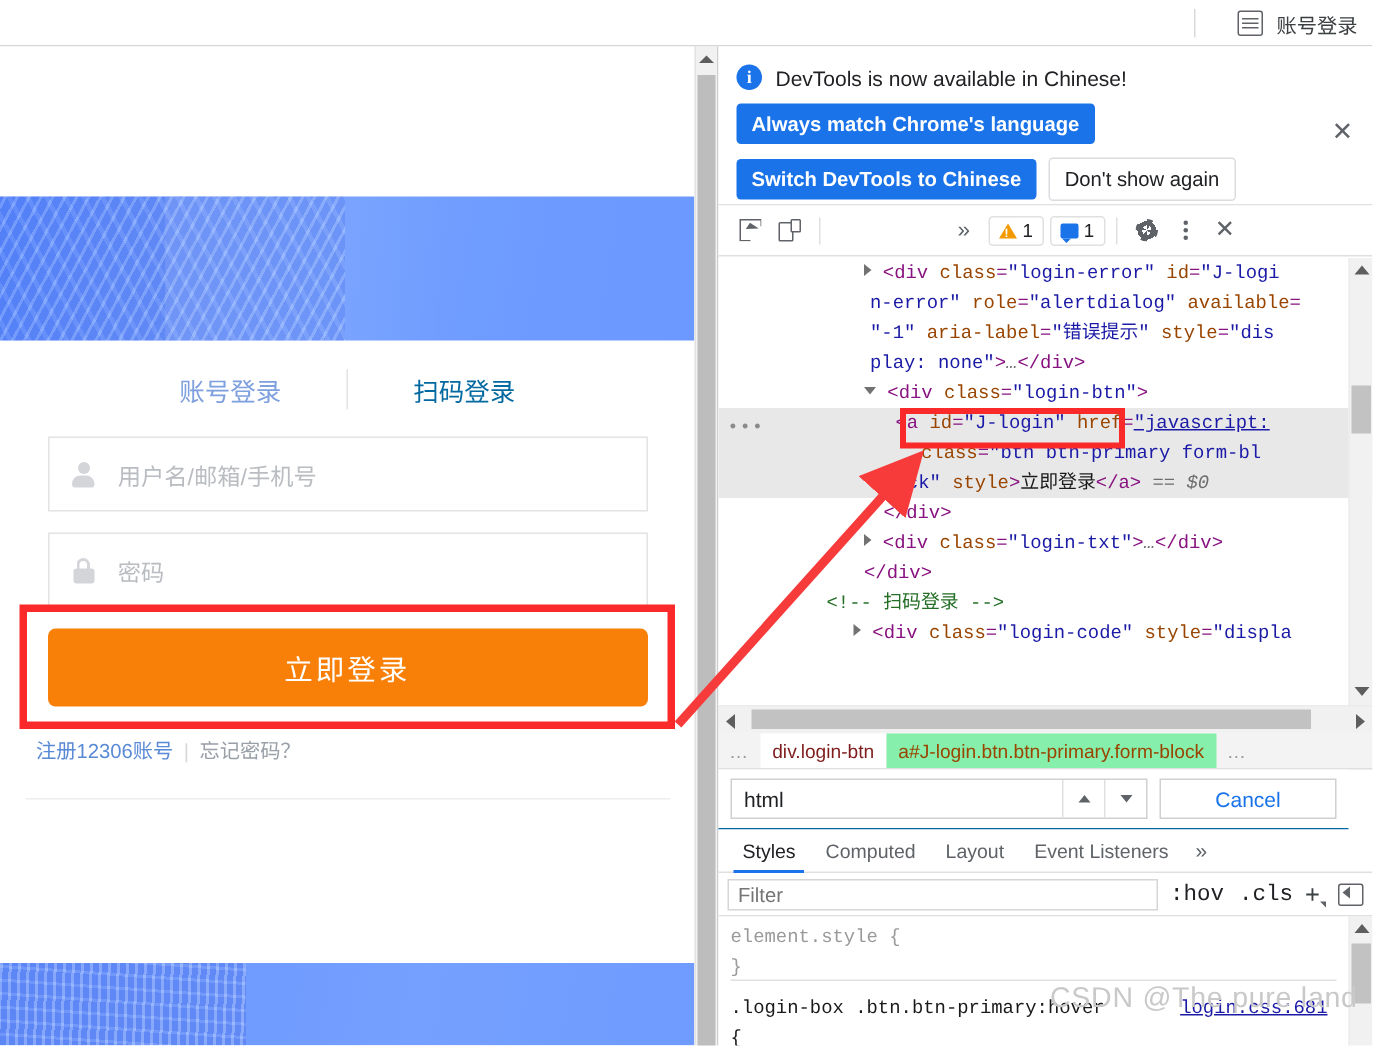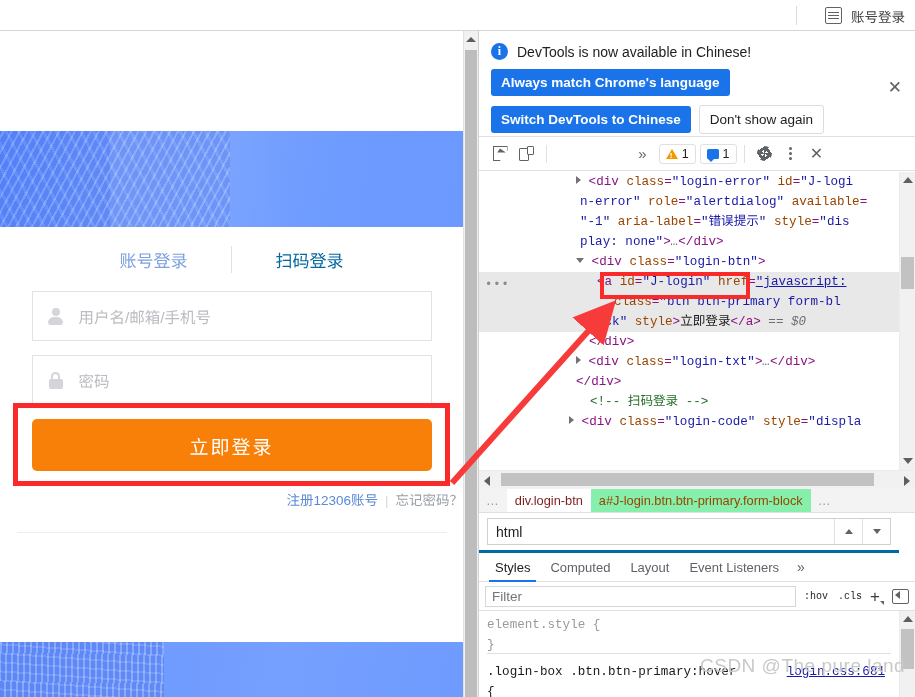--- a/index.html
+++ b/index.html
@@ -111,21 +111,21 @@
     width:400px;height:52px;border-radius:5px;border:none;
     background:#f98008;color:#ffffff;font-size:19px;letter-spacing:2px;
     font-family:"Liberation Sans","DejaVu Sans",sans-serif;
     cursor:pointer;display:flex;align-items:center;justify-content:center;
   }
   .hl-box{
     position:absolute;left:-19px;top:-16px;width:437px;height:83px;
     border:5px solid #fa2a2a;box-sizing:border-box;pointer-events:none;
   }
   .login-links{
-    margin-top:18px;text-align:right;font-size:13.5px;color:#9aa0a8;margin-left:24px;
+    margin-top:18px;text-align:left;font-size:13.5px;color:#9aa0a8;margin-left:24px;
   }
   .login-links a{color:#5a8ad6;text-decoration:none;cursor:pointer;}
   .login-links .bar{color:#d8d8d8;margin:0 7px;}
   .login-links .forgot{color:#9aa0a8;cursor:pointer;}
   .card-rule{
     margin:23px auto 0 auto;width:430px;height:1px;background:#ededed;
   }
   .service-note{
     margin-top:20px;text-align:center;font-size:14.5px;color:#4a4a4a;
   }
@@ -284,21 +284,21 @@
   .crumb{padding:4px 8px;cursor:pointer;white-space:nowrap;}
   .crumb.sel{background:#86efac;}
   .crumb.c2{background:#ffffff;}
   .crumb-dots{color:#9a9a9a;padding:0 7px;letter-spacing:1px;cursor:pointer;}
   .cr-purple{color:#7f1d1d;}
   .cr-orange{color:#994500;}
 
   
   .dt-findbar{
     position:absolute;left:0;top:482px;width:420px;height:40px;background:#ffffff;
-    border-bottom:3px solid #0369a1;box-sizing:border-box;
+    border-bottom:1px solid #0369a1;box-sizing:border-box;
     display:flex;align-items:center;padding:0 8px;gap:0;
   }
   .find-input-wrap{
     flex:1;height:27px;border:1px solid #d0d0d0;box-sizing:border-box;display:flex;align-items:center;background:#fff;
   }
   .find-input{
     flex:1;border:none;outline:none;font-size:14px;color:#202124;padding:0 8px;background:transparent;
     font-family:"Liberation Sans","DejaVu Sans",sans-serif;
   }
   .find-nav{width:27px;height:25px;border-left:1px solid #e0e0e0;display:flex;align-items:center;justify-content:center;cursor:pointer;}
@@ -323,21 +323,21 @@
   
   .dt-filterrow{
     position:absolute;left:0;top:551px;width:436px;height:29px;background:#ffffff;
     border-bottom:1px solid #e0e0e0;box-sizing:border-box;display:flex;align-items:center;padding:0 6px;gap:6px;
   }
   .filter-input{
     flex:1;height:21px;border:1px solid #d6d6d6;outline:none;font-size:13.5px;color:#202124;
     padding:0 6px;background:#fff;font-family:"Liberation Sans","DejaVu Sans",sans-serif;box-sizing:border-box;
   }
   .hov-btn,.cls-btn{
-    font-family:"Liberation Mono","DejaVu Sans Mono",monospace;font-size:10px;color:#202124;cursor:pointer;padding:0 2px;
+    font-family:"Liberation Mono","DejaVu Sans Mono",monospace;font-size:15px;color:#202124;cursor:pointer;padding:0 2px;
   }
   .plus-btn{font-size:17px;color:#3c4043;cursor:pointer;line-height:1;position:relative;}
   .plus-btn::after{content:"";position:absolute;right:-4px;bottom:0px;width:0;height:0;border-left:4px solid transparent;border-top:4px solid #5f6368;}
   .panel-btn{
     width:17px;height:15px;box-sizing:border-box;border:1.6px solid #5f6368;border-radius:2px;
     position:relative;cursor:pointer;margin-left:6px;
   }
   .panel-btn::after{content:"";position:absolute;left:2px;top:1.5px;width:0;height:0;border-top:4px solid transparent;border-bottom:4px solid transparent;border-right:5px solid #5f6368;}
 
   
@@ -508,21 +508,21 @@
       <div class="dom-line" style="padding-left:101px"><span class="tok-val">n-error"</span> <span class="tok-attr">role</span><span class="tok-punc">=</span><span class="tok-val">"alertdialog"</span> <span class="tok-attr">available</span><span class="tok-punc">=</span></div>
       <div class="dom-line" style="padding-left:101px"><span class="tok-val">"-1"</span> <span class="tok-attr">aria-label</span><span class="tok-punc">=</span><span class="tok-val">"错误提示"</span> <span class="tok-attr">style</span><span class="tok-punc">=</span><span class="tok-val">"dis</span></div>
       <div class="dom-line" style="padding-left:101px"><span class="tok-val">play: none"</span><span class="tok-punc">&gt;</span><span class="tok-dim">…</span><span class="tok-punc">&lt;/</span><span class="tok-tag">div</span><span class="tok-punc">&gt;</span></div>
       <div class="dom-line" style="padding-left:97px"><span class="tri-d"></span> <span class="tok-punc">&lt;</span><span class="tok-tag">div</span> <span class="tok-attr">class</span><span class="tok-punc">=</span><span class="tok-val">"login-btn"</span><span class="tok-punc">&gt;</span></div>
       <div class="dom-line sel" style="padding-left:118px"><span class="dots3">•••</span><span class="tok-punc">&lt;</span><span class="tok-tag">a</span> <span class="tok-attr">id</span><span class="tok-punc">=</span><span class="tok-val">"J-login"</span> <span class="tok-attr">href</span><span class="tok-punc">=</span><span class="tok-link">"javascript:</span></div>
       <div class="dom-line sel" style="padding-left:135px"><span class="tok-attr">class</span><span class="tok-punc">=</span><span class="tok-val">"btn btn-primary form-bl</span></div>
       <div class="dom-line sel" style="padding-left:118px"><span class="tok-val">ock"</span> <span class="tok-attr">style</span><span class="tok-punc">&gt;</span><span class="tok-txt">立即登录</span><span class="tok-punc">&lt;/</span><span class="tok-tag">a</span><span class="tok-punc">&gt;</span> <span class="tok-dim">== $0</span></div>
       <div class="dom-line" style="padding-left:110px"><span class="tok-punc">&lt;/</span><span class="tok-tag">div</span><span class="tok-punc">&gt;</span></div>
       <div class="dom-line" style="padding-left:97px"><span class="tri-r"></span> <span class="tok-punc">&lt;</span><span class="tok-tag">div</span> <span class="tok-attr">class</span><span class="tok-punc">=</span><span class="tok-val">"login-txt"</span><span class="tok-punc">&gt;</span><span class="tok-dim">…</span><span class="tok-punc">&lt;/</span><span class="tok-tag">div</span><span class="tok-punc">&gt;</span></div>
       <div class="dom-line" style="padding-left:97px"><span class="tok-punc">&lt;/</span><span class="tok-tag">div</span><span class="tok-punc">&gt;</span></div>
-      <div class="dom-line" style="padding-left:111px"><span class="tok-cmt">&lt;!-- 扫码登录 --&gt;</span></div>
+      <div class="dom-line" style="padding-left:72px"><span class="tok-cmt">&lt;!-- 扫码登录 --&gt;</span></div>
       <div class="dom-line" style="padding-left:90px"><span class="tri-r"></span> <span class="tok-punc">&lt;</span><span class="tok-tag">div</span> <span class="tok-attr">class</span><span class="tok-punc">=</span><span class="tok-val">"login-code"</span> <span class="tok-attr">style</span><span class="tok-punc">=</span><span class="tok-val">"displa</span></div>
     </div>
 
     <div class="dom-vscroll">
       <span class="au"></span>
       <span class="thumb"></span>
       <span class="ad"></span>
     </div>
 
     <div class="dom-hscroll">
@@ -541,20 +541,21 @@
     <div class="dt-findbar">
       <div class="find-input-wrap">
         <input class="find-input" value="html" style="">
         <div class="find-nav">
             <span class="chev-up"></span>
           </div>
         <div class="find-nav">
             <span class="chev-dn"></span>
           </div>
       </div>
+      <button class="cancel-btn">Cancel</button>
     </div>
 
     <div class="dt-styletabs">
       <div class="st-tab active">Styles</div>
       <div class="st-tab">Computed</div>
       <div class="st-tab">Layout</div>
       <div class="st-tab">Event Listeners</div>
       <div class="st-more">»</div>
     </div>
 

